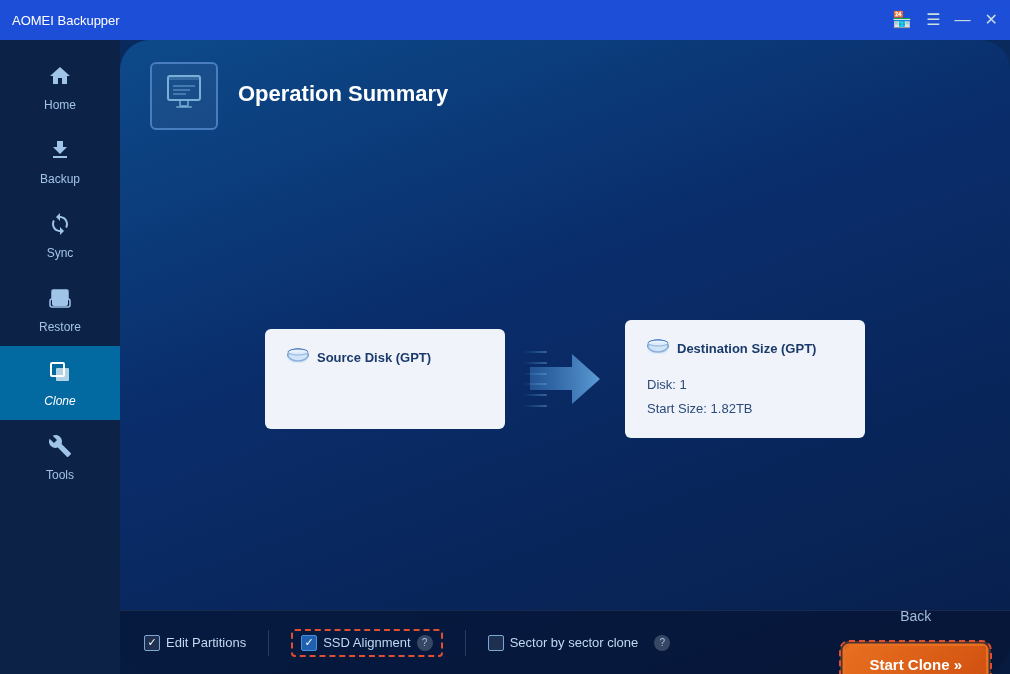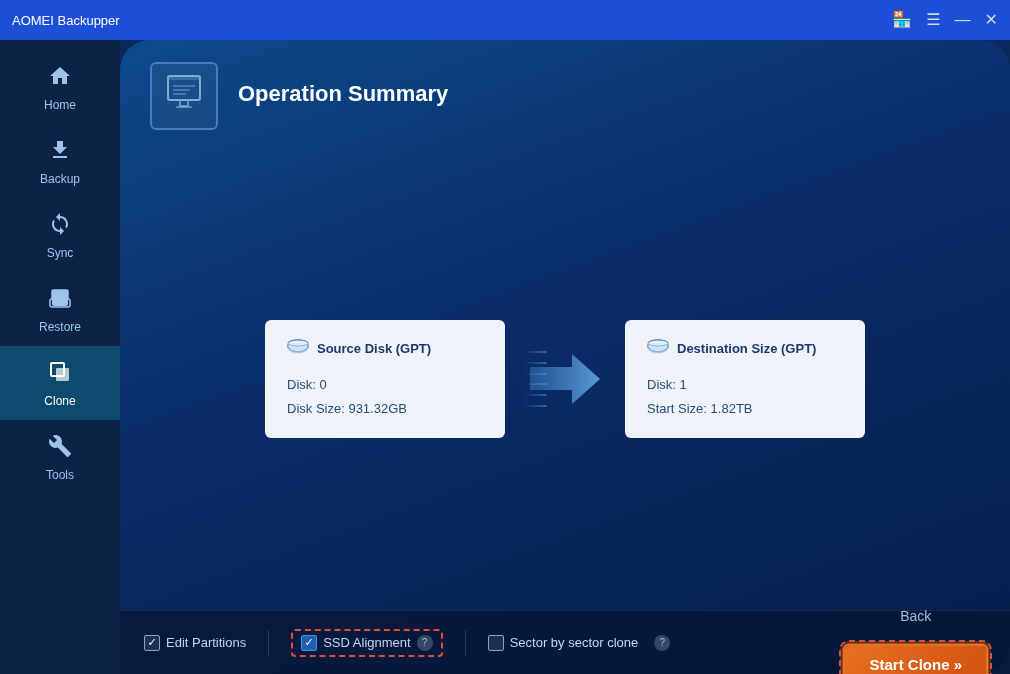--- a/index.html
+++ b/index.html
@@ -68,22 +68,23 @@
       flex-direction: column;
       align-items: center;
       padding: 14px 0 12px;
       cursor: pointer;
       color: #a0c4e8;
       font-size: 12px;
       gap: 6px;
       transition: background 0.15s;
     }
     .sidebar-item.active {
-      background: #0c4a6e;
+      background: #0369a1;
       color: #fff;
+      font-style: italic;
     }
     .sidebar-icon {
       font-size: 22px;
       line-height: 1;
     }
 
     
     .main-content {
       flex: 1;
       background: linear-gradient(160deg, #0d4a8a 0%, #0a2d6b 40%, #071e4a 100%);
@@ -385,24 +386,20 @@
         <div class="disk-card-title">
           <span class="disk-icon">
             <svg width="22" height="16" viewBox="0 0 22 16" fill="none">
               <ellipse cx="11" cy="8" rx="10" ry="6" stroke="#4a7dbf" stroke-width="1.5" fill="#d0e4f8"></ellipse>
               <ellipse cx="11" cy="5" rx="10" ry="3" fill="#e8f2fc" stroke="#4a7dbf" stroke-width="1"></ellipse>
               <path d="M1 5v6c0 3.3 4.5 6 10 6s10-2.7 10-6V5" fill="#d0e4f8" opacity="0.5"></path>
             </svg>
           </span>
           <span>Source Disk (GPT)</span>
         </div>
-        <div class="disk-card-info">
-          <div>Disk: 0</div>
-          <div>Disk Size: 931.32GB</div>
-        </div>
       </div>
 
       <div class="arrow-area">
         <div class="arrow-wrapper">
 
           <div style="position:absolute; left:8px; top:8px; width:24px; height:64px; display:flex; flex-direction:column; justify-content:space-around; opacity:0.5;">
             <div style="height:2px; background:linear-gradient(90deg,transparent,#5b9fd4); border-radius:2px;"></div>
             <div style="height:2px; background:linear-gradient(90deg,transparent,#5b9fd4); border-radius:2px;"></div>
             <div style="height:2px; background:linear-gradient(90deg,transparent,#5b9fd4); border-radius:2px;"></div>
             <div style="height:2px; background:linear-gradient(90deg,transparent,#5b9fd4); border-radius:2px;"></div>

